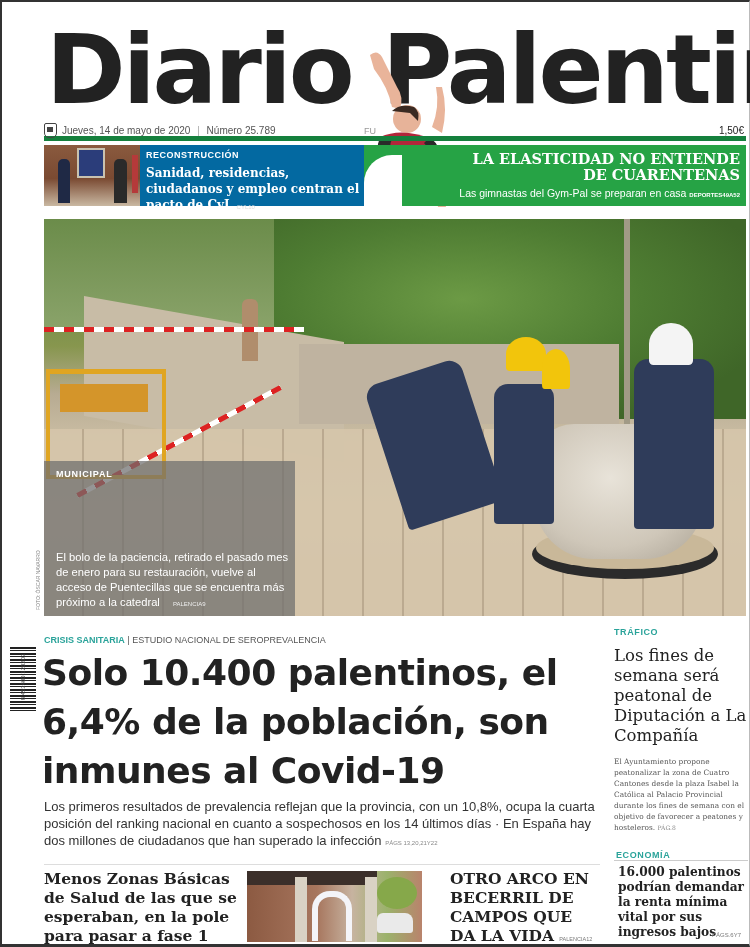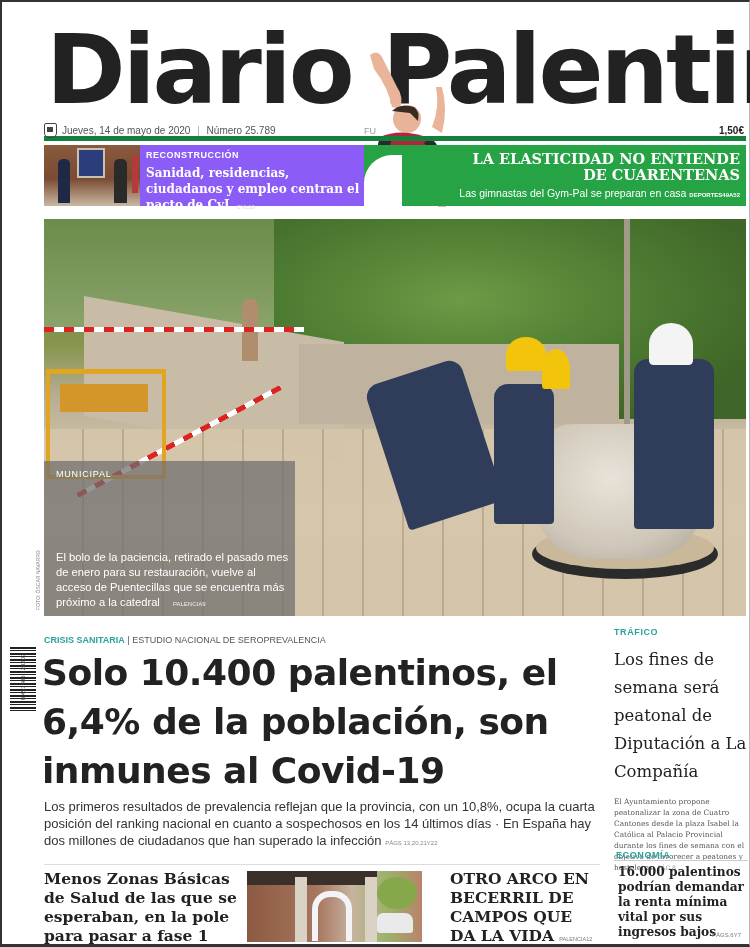--- a/index.html
+++ b/index.html
@@ -11,24 +11,24 @@
   
   .masthead { position: absolute; left: 44px; top: 18px; font-family: "DejaVu Sans", sans-serif;
               font-size: 96px; font-weight: bold; color: #222; letter-spacing: -3px; line-height: 100px; white-space: nowrap; }
   .gymnast { position: absolute; left: 350px; top: 45px; width: 100px; height: 160px; }
 
   .dateline { position: absolute; left: 42px; top: 121px; width: 702px; height: 18px; border-bottom: 5px solid #15803d; }
   .crest { position: absolute; left: 0; top: 0; width: 13px; height: 15px; border: 1.5px solid #444; border-radius: 2px 2px 5px 5px; }
   .crest::before { content: ""; position: absolute; left: 2px; top: 3px; width: 6px; height: 5px; background: #444; }
   .date-text { position: absolute; left: 18px; top: 2px; font-size: 10px; color: #555; }
   .fu-text { position: absolute; left: 320px; top: 3px; font-size: 9px; color: #999; }
-  .price { position: absolute; right: 2px; top: 2px; font-size: 10px; font-weight: bold; color: #222; text-align: center; }
-
-  
-  .teaser-left { position: absolute; left: 42px; top: 143px; width: 320px; height: 61px; background: #8b5cf6; }
+  .price { position: absolute; right: 2px; top: 2px; font-size: 10px; font-weight: normal; color: #222; text-align: center; }
+
+  
+  .teaser-left { position: absolute; left: 42px; top: 143px; width: 320px; height: 61px; background: #0369a1; }
   .teaser-photo { position: absolute; left: 0; top: 0; width: 96px; height: 61px;
      background: linear-gradient(180deg, #8a5a3e 0%, #7a4a32 55%, #c9b8a2 100%); overflow: hidden; }
   .tp-banner { position: absolute; left: 33px; top: 3px; width: 28px; height: 30px; background: #2b3d7a; border: 2px solid #c9c2b0; }
   .tp-man1 { position: absolute; left: 14px; top: 14px; width: 12px; height: 44px; background: #1f2945; border-radius: 5px 5px 0 0; }
   .tp-man2 { position: absolute; left: 70px; top: 14px; width: 13px; height: 44px; background: #2a2a2a; border-radius: 5px 5px 0 0; }
   .tp-flag { position: absolute; left: 88px; top: 10px; width: 6px; height: 38px; background: #b53a3a; }
   .teaser-kicker { position: absolute; left: 102px; top: 5px; font-size: 9px; font-weight: bold; color: #fff; letter-spacing: 0.5px; }
   .teaser-head { position: absolute; left: 102px; top: 20px; width: 216px; font-family: "DejaVu Serif", serif;
                  font-size: 12px; font-weight: bold; color: #fff; line-height: 16px; }
   .teaser-ref { font-family: "Liberation Sans", sans-serif; font-size: 6px; font-weight: normal; color: #ddd; }
@@ -60,21 +60,21 @@
      background: repeating-linear-gradient(90deg, #d22 0 10px, #fff 10px 20px); }
   .mp-stone { position: absolute; left: 490px; top: 205px; width: 170px; height: 135px; background: radial-gradient(ellipse at 45% 40%, #e8e3d9 0%, #cfc7b9 60%, #aaa294 100%); border-radius: 40px 40px 60px 60px; }
   .mp-base { position: absolute; left: 488px; top: 310px; width: 186px; height: 50px; background: #2b2b2b; border-radius: 50%; }
   .mp-base-top { position: absolute; left: 492px; top: 308px; width: 178px; height: 42px; background: #c9b899; border-radius: 50%; }
   .mp-worker { position: absolute; background: #2f3c5a; border-radius: 14px 14px 4px 4px; }
   .mp-helmet { position: absolute; border-radius: 50% 50% 10% 10%; }
   .mp-pole { position: absolute; left: 580px; top: 0; width: 6px; height: 230px; background: #a19a86; }
   .mp-walker { position: absolute; left: 198px; top: 80px; width: 16px; height: 62px; background: #b08d6c; border-radius: 6px 6px 0 0; }
 
   .caption-box { position: absolute; left: 42px; top: 459px; width: 251px; height: 155px; background: rgba(110,110,110,0.72); }
-  .cap-kicker { position: absolute; left: 12px; top: 8px; font-size: 9px; font-weight: normal; color: #fff; letter-spacing: 0.8px; }
+  .cap-kicker { position: absolute; left: 12px; top: 8px; font-size: 9px; font-weight: bold; color: #fff; letter-spacing: 0.8px; }
   .cap-head { position: absolute; left: 12px; top: 22px; width: 240px; font-family: "DejaVu Serif", serif; font-size: 25px;
               color: #fff; line-height: 29px; letter-spacing: -0.5px; }
   .cap-body { position: absolute; left: 12px; top: 89px; width: 235px; font-size: 11.2px; color: #fff; line-height: 15px; }
   .cap-ref { font-size: 6px; color: #eee; margin-left: 10px; }
   .photo-credit { position: absolute; left: 29px; top: 540px; width: 10px; height: 70px; }
   .photo-credit span { position: absolute; left: -28px; top: 30px; width: 70px; transform: rotate(-90deg); font-size: 5px; color: #888; white-space: nowrap; }
 
   
   .barcode { position: absolute; left: 8px; top: 645px; width: 26px; height: 66px;
      background: repeating-linear-gradient(180deg, #222 0 2px, #fff 2px 3px, #222 3px 4px, #fff 4px 6px); }
@@ -83,21 +83,21 @@
 
   .kicker-line { position: absolute; left: 42px; top: 633px; font-size: 9px; color: #555; white-space: nowrap; }
   .kicker-line .k { color: #2aa39a; font-weight: bold; }
   .main-head { position: absolute; left: 40px; top: 646px; width: 560px; font-family: "DejaVu Sans", sans-serif;
                font-size: 36px; font-weight: bold; color: #222; line-height: 49px; letter-spacing: -0.5px; }
   .main-body { position: absolute; left: 42px; top: 796px; width: 560px; font-size: 13px; color: #333; line-height: 17px; }
   .main-ref { font-size: 6px; color: #888; }
 
   .side-col { position: absolute; left: 612px; top: 625px; width: 134px; }
   .side-kicker { font-size: 9px; font-weight: bold; color: #2aa39a; letter-spacing: 0.6px; }
-  .side-head { margin-top: 9px; font-family: "DejaVu Serif", serif; font-size: 16.5px; color: #222; line-height: 28px; }
+  .side-head { margin-top: 9px; font-family: "DejaVu Serif", serif; font-size: 16.5px; color: #222; line-height: 20px; }
   .side-body { margin-top: 10px; font-family: "DejaVu Serif", serif; font-size: 7.4px; color: #555; line-height: 11px; }
   .side-ref { font-size: 6px; color: #888; }
   .side-divider { position: absolute; left: 612px; top: 858px; width: 134px; border-top: 1px solid #ccc; }
   .side2-kicker { position: absolute; left: 614px; top: 848px; font-size: 9px; font-weight: bold; color: #2aa39a; letter-spacing: 0.6px; }
   .side2-head { position: absolute; left: 616px; top: 863px; width: 132px; font-family: "DejaVu Serif", serif;
                 font-size: 12.2px; font-weight: bold; color: #222; line-height: 15px; }
   .side2-ref { position: absolute; left: 710px; top: 930px; font-size: 6px; color: #777; }
 
   .bottom-divider { position: absolute; left: 42px; top: 862px; width: 556px; border-top: 1px solid #ddd; }
   .bot-head-1 { position: absolute; left: 42px; top: 867px; width: 200px; font-family: "DejaVu Serif", serif;

